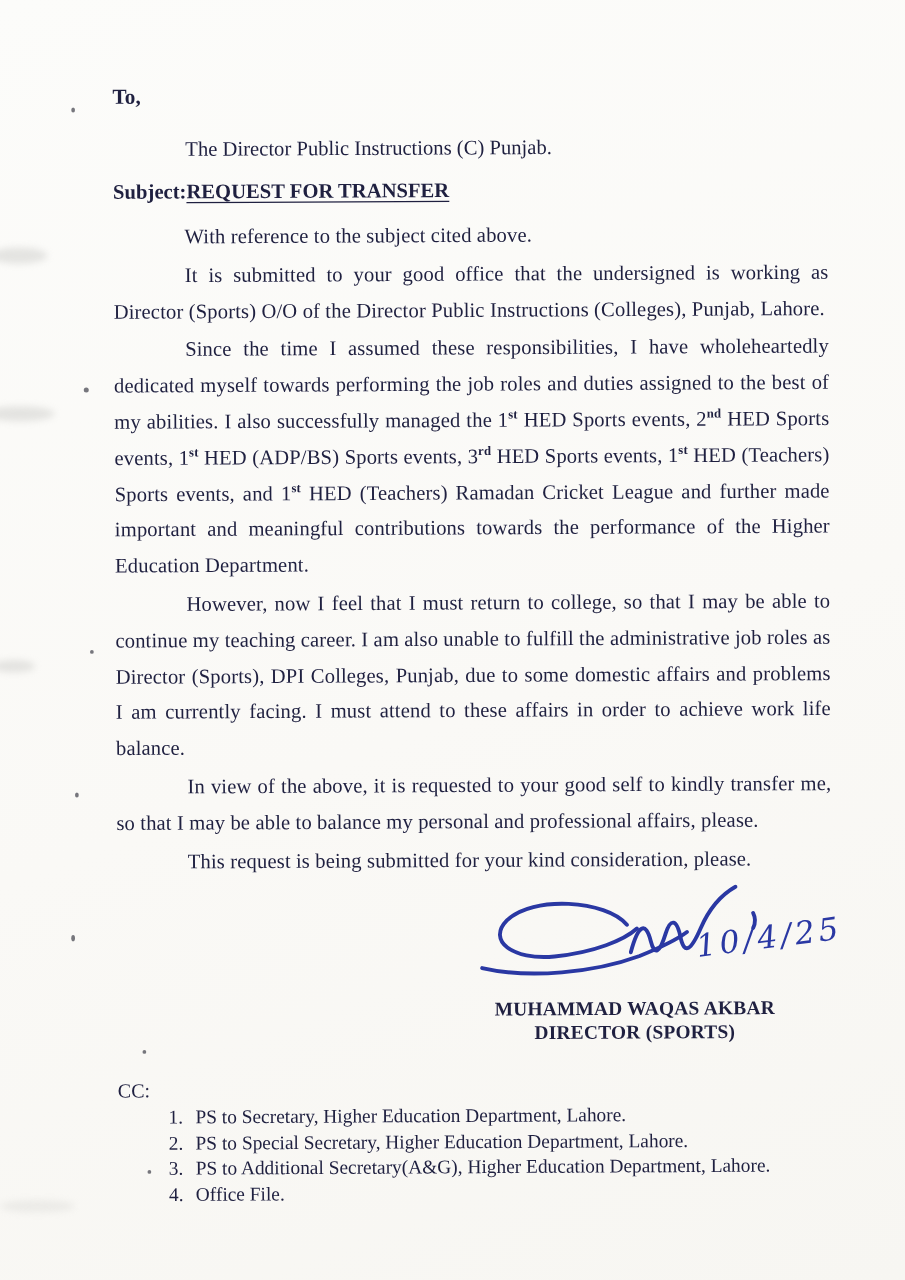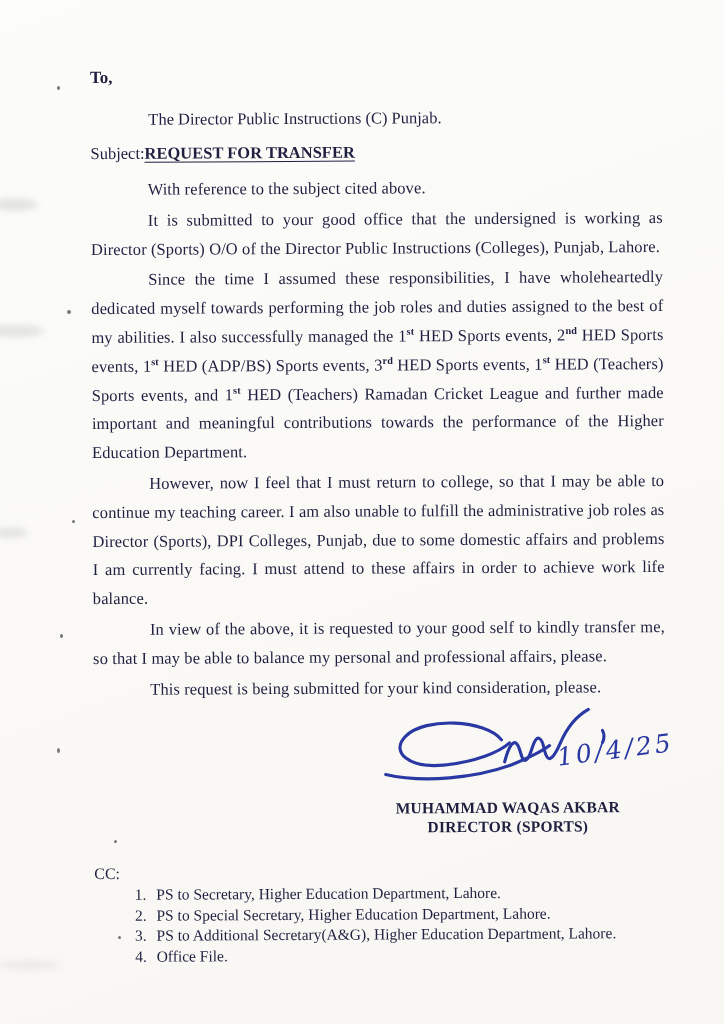--- a/index.html
+++ b/index.html
@@ -31,21 +31,21 @@
   .addressee {
     margin-top:22px;
     margin-left:58px;
     font-size:16.5px;
     line-height:20px;
   }
   .subject-line {
     margin-top:14px;
     font-size:16.5px;
   }
-  .subject-label { font-weight:normal; }
+  .subject-label { font-weight:bold; }
   .subject-text {
     font-weight:bold;
     text-decoration:underline;
     text-underline-offset:3px;
   }
   .body-par {
     margin:2px 0 2px 0;
     text-indent:57px;
     text-align:justify;
     font-size:16.5px;

